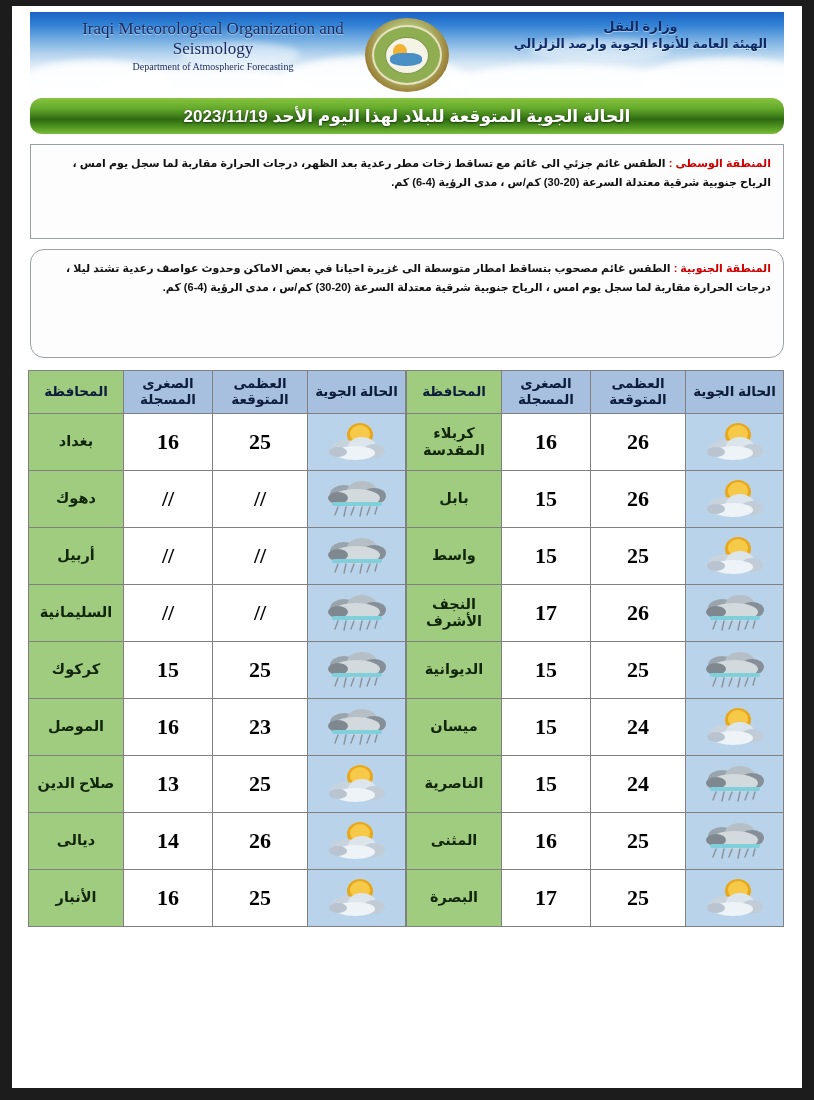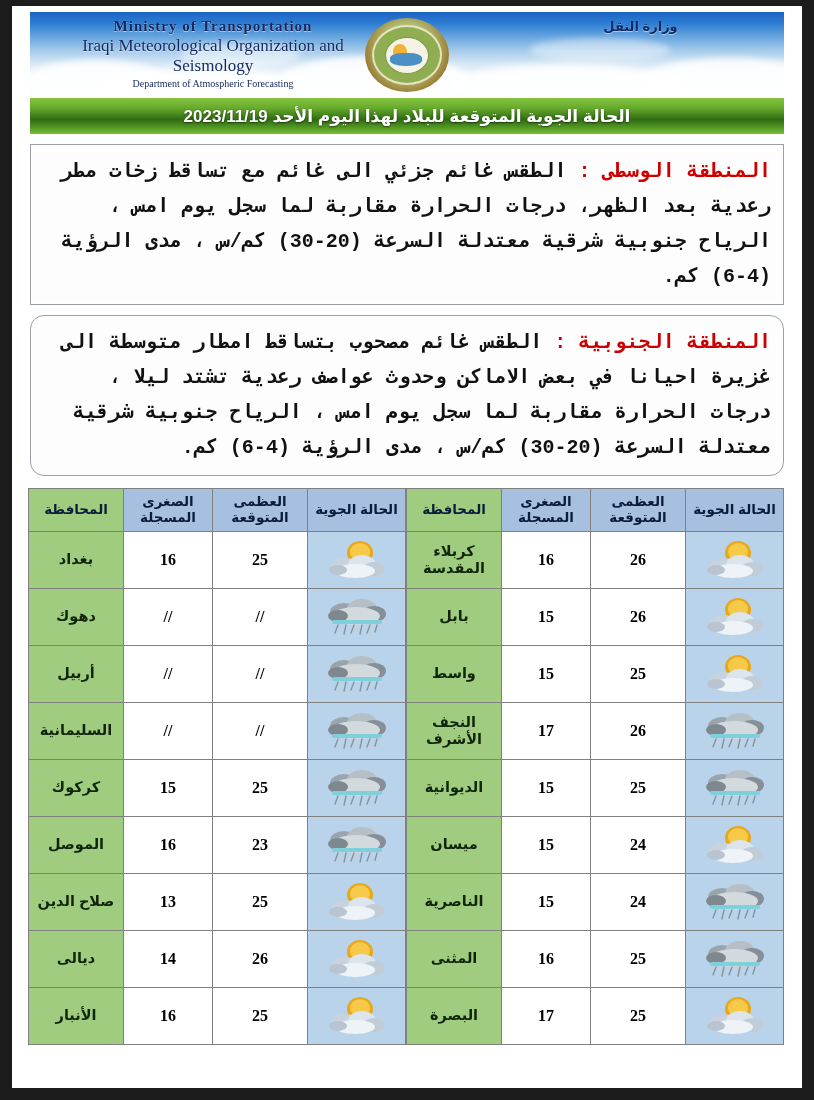--- a/index.html
+++ b/index.html
@@ -117,20 +117,21 @@
   }
 
   
   .greenbar {
     margin: 0 18px;
     height: 36px;
     background: linear-gradient(to bottom, #86c33f 0%, #66ab2c 28%, #2f6b12 60%, #59a127 86%, #7cbd3a 100%);
     display: flex;
     align-items: center;
     justify-content: center;
+    border-radius: 12px;
   }
   .greenbar .title {
     color: #ffffff;
     font-size: 17px;
     font-weight: bold;
     text-shadow: 0 1px 2px rgba(0,0,0,0.55);
   }
   .greenbar .title .date { direction: ltr; unicode-bidi: embed; }
 
   
@@ -139,26 +140,25 @@
     border: 1px solid #9aa0a6;
     background: #fdfdfd;
     margin-top: 10px;
     padding: 9px 12px 10px 12px;
     box-shadow: inset 0 0 0 1px #ffffff;
   }
   .fc-box.b1 { min-height: 74px; }
   .fc-box.b2 { min-height: 74px; }
   .fc-box.b3 { min-height: 88px; border-radius: 14px; }
   .fc-text {
-    font-size: 20px;
+    font-size: 11px;
     line-height: 1.75;
     color: #111111;
     font-weight: bold;
     text-align: right;
-    font-family: Liberation Mono, monospace;
   }
   .fc-label { color: #cc0000; font-weight: bold; }
   .fc-body { color: #111111; }
 
   
   .tables {
     margin: 12px 18px 0 18px;
     display: flex;
     flex-direction: row;
     gap: 0;
@@ -189,21 +189,21 @@
     background: #9fcc7f;
     color: #11250b;
     font-size: 14.5px;
     font-weight: bold;
     line-height: 1.18;
     padding: 2px 3px;
   }
   table.wx td.num {
     background: #ffffff;
     color: #000000;
-    font-size: 16px;
+    font-size: 22px;
     font-weight: bold;
     font-family: "Liberation Serif", "DejaVu Serif", serif;
   }
   table.wx td.ico {
     background: #b9d3ea;
     height: 56px;
   }
   .col-ico { width: 98px; }
   .col-max { width: 95px; }
   .col-min { width: 89px; }
@@ -223,36 +223,36 @@
   <div class="banner">
     <div class="cloudpuff" style="left:-10px; top:48px; width:150px; height:44px;"></div>
     <div class="cloudpuff" style="left:70px; top:56px; width:210px; height:40px;"></div>
     <div class="cloudpuff" style="left:250px; top:44px; width:190px; height:48px;"></div>
     <div class="cloudpuff" style="left:420px; top:52px; width:230px; height:42px;"></div>
     <div class="cloudpuff" style="left:610px; top:46px; width:180px; height:46px;"></div>
     <div class="cloudpuff" style="left:150px; top:30px; width:120px; height:26px; opacity:.55;"></div>
     <div class="cloudpuff" style="left:500px; top:26px; width:140px; height:24px; opacity:.5;"></div>
 
     <div class="banner-en">
-      <div class="l1">Ministry of Transportation</div>
       <div class="l2">Iraqi Meteorological Organization and Seismology</div>
       <div class="l3">Department of Atmospheric Forecasting</div>
     </div>
 
     <div class="logo">
       <div class="ring-outer"></div>
       <div class="ring-mid"></div>
       <div class="ring-in">
         <div class="emb-sun"></div>
         <div class="emb-cloud"></div>
       </div>
     </div>
 
     <div class="banner-ar">
       <div class="a1">وزارة النقل</div>
+      <div class="a2">الهيئة العامة للأنواء الجوية وارصد الزلزالي</div>
     </div>
   </div>
 
   <div class="greenbar">
     <div class="title">
       <span>الحالة الجوية المتوقعة للبلاد لهذا اليوم الأحد</span>
       <span class="date">2023/11/19</span>
     </div>
   </div>
 

